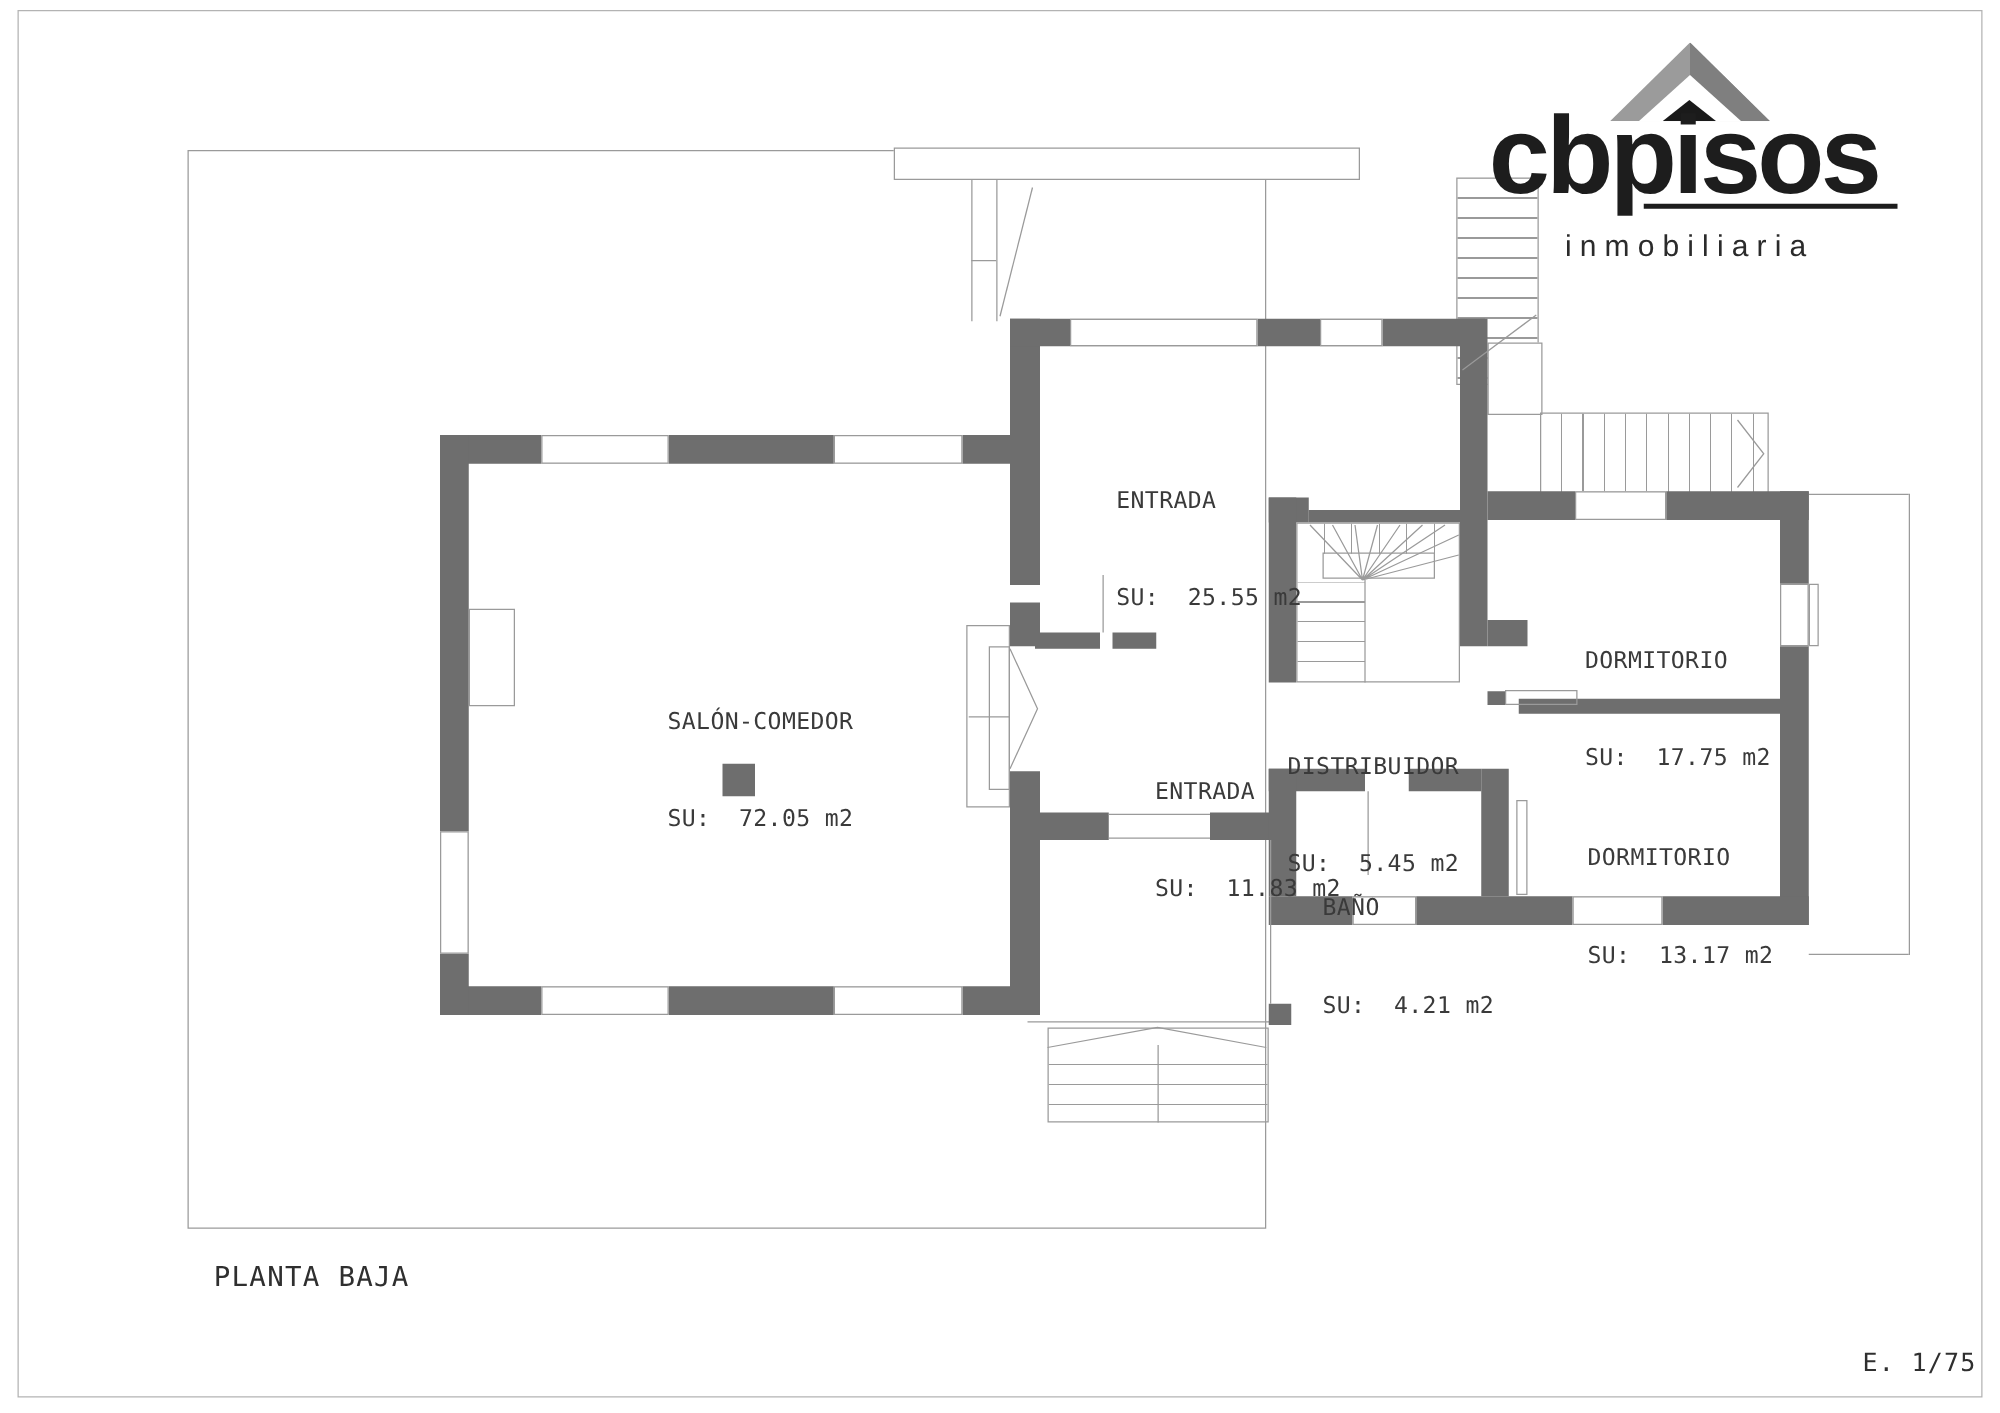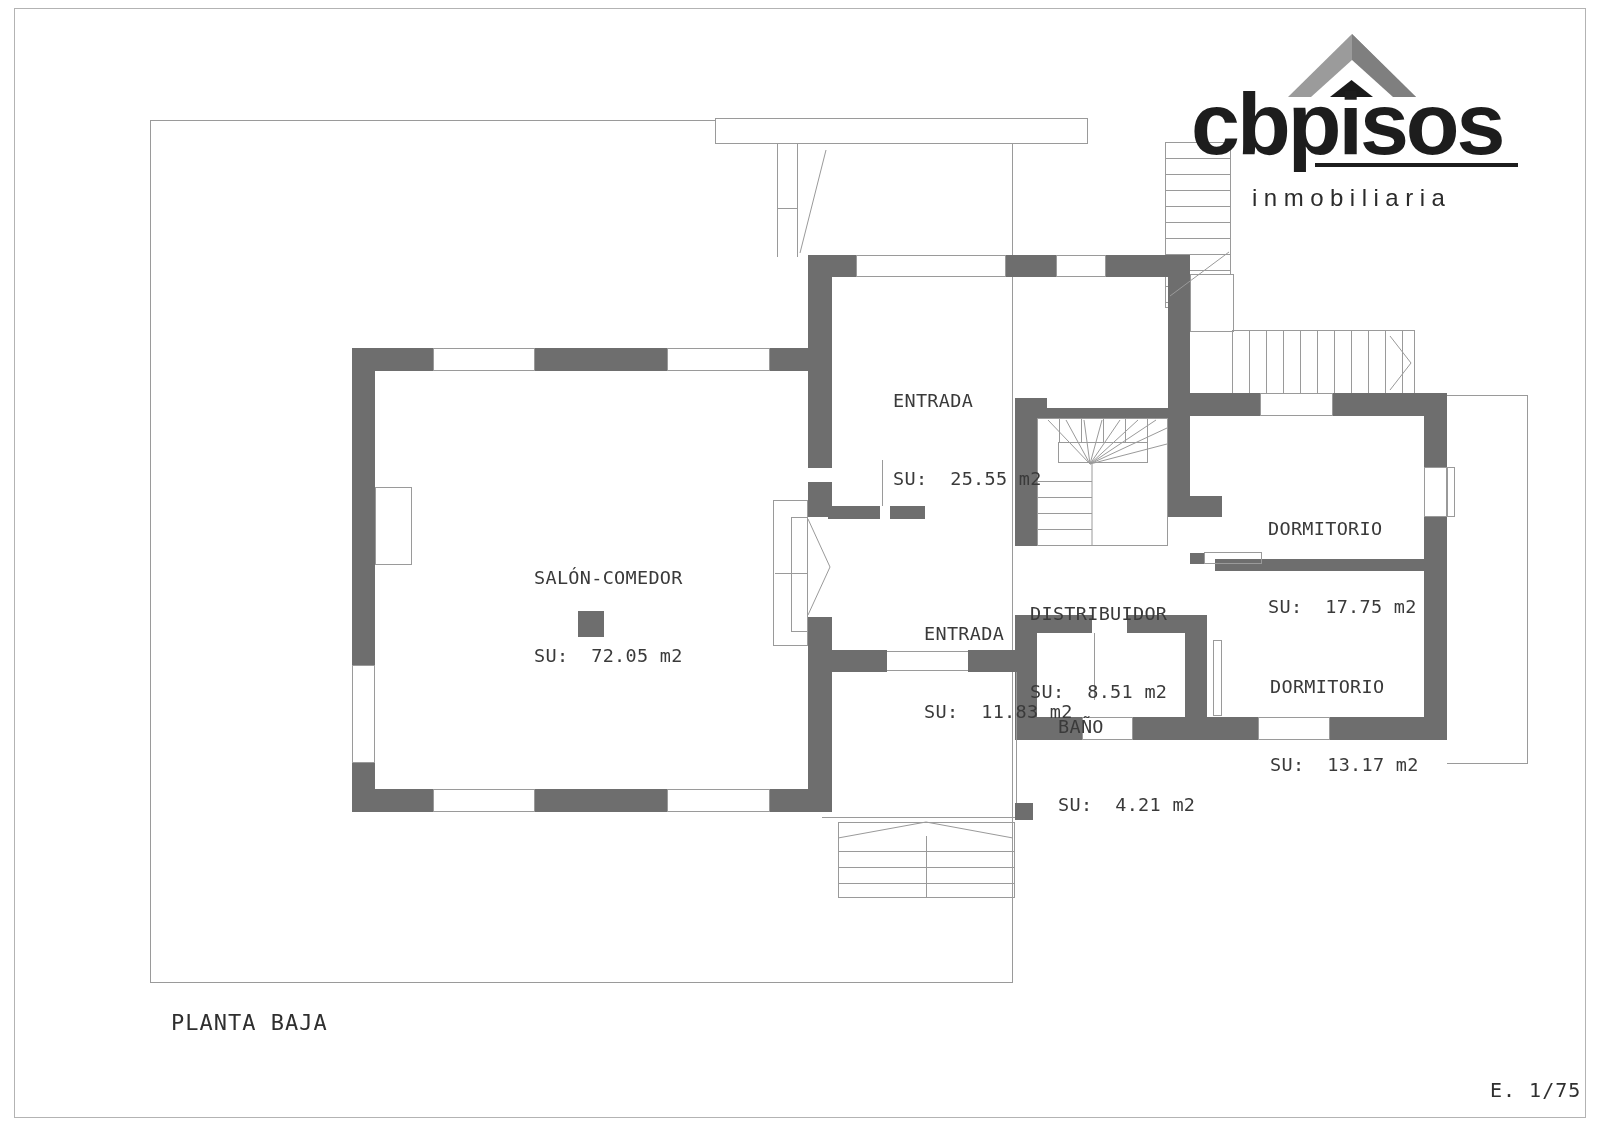--- a/index.html
+++ b/index.html
@@ -149,21 +149,21 @@
   <div class="room-label" style="left:893px;top:336px;">
     <div>ENTRADA</div>
     <div>SU:  25.55 m2</div>
   </div>
   <div class="room-label" style="left:924px;top:569px;">
     <div>ENTRADA</div>
     <div>SU:  11.83 m2</div>
   </div>
   <div class="room-label" style="left:1030px;top:549px;">
     <div>DISTRIBUIDOR</div>
-    <div>SU:  8.51 m2</div>
+    <div>SU:  5.45 m2</div>
   </div>
   <div class="room-label" style="left:1058px;top:662px;">
     <div>BAÑO</div>
     <div>SU:  4.21 m2</div>
   </div>
   <div class="room-label" style="left:1268px;top:464px;">
     <div>DORMITORIO</div>
     <div>SU:  17.75 m2</div>
   </div>
   <div class="room-label" style="left:1270px;top:622px;">

